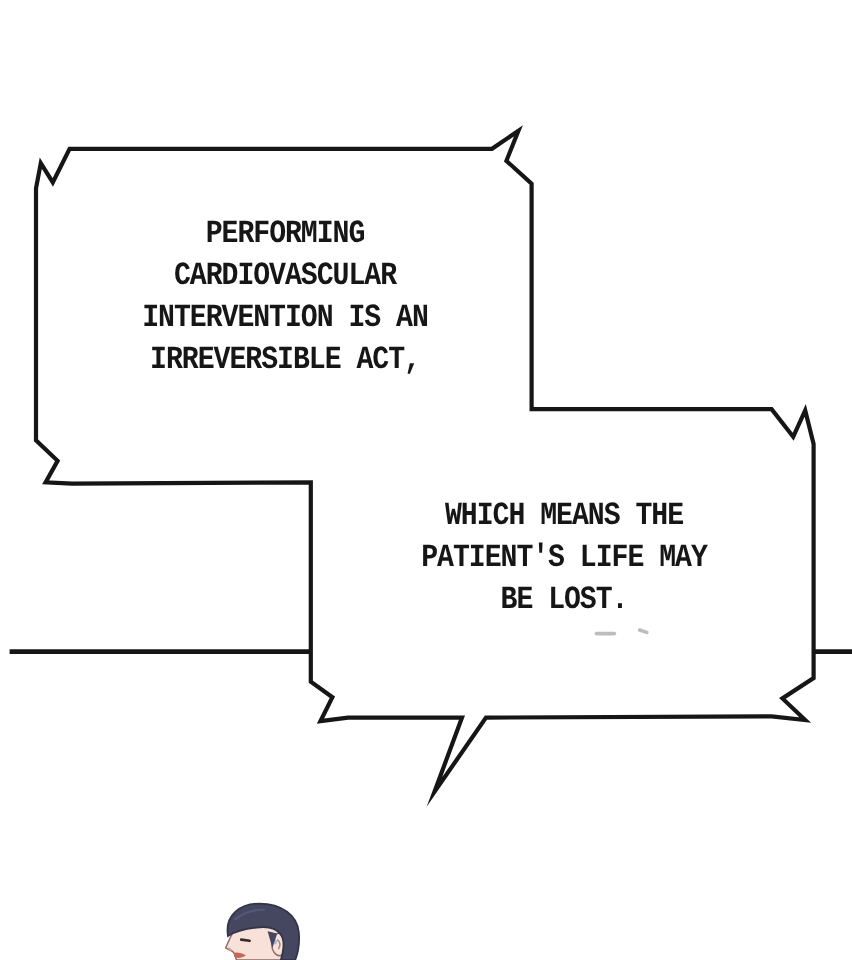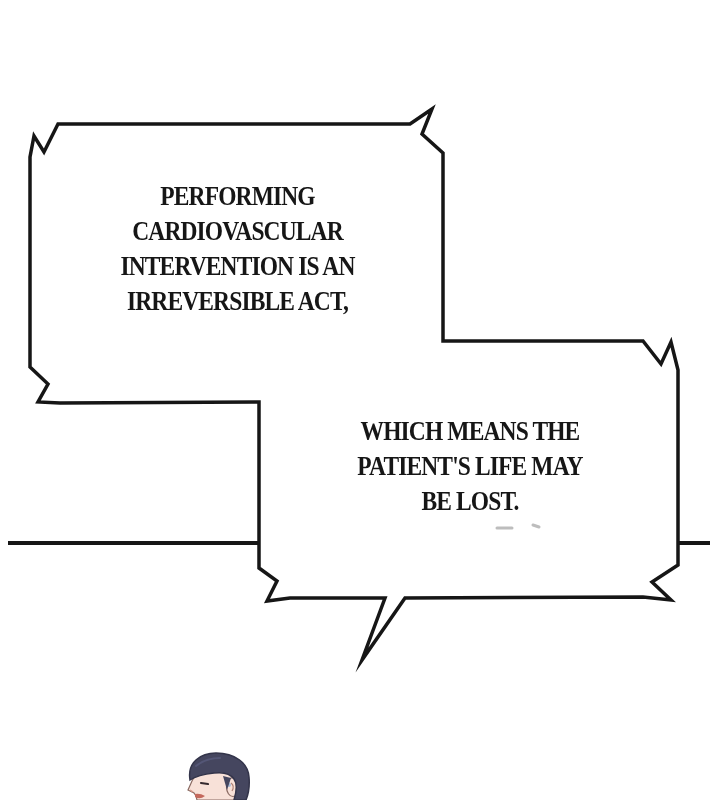--- a/index.html
+++ b/index.html
@@ -6,21 +6,21 @@
     margin: 0;
     padding: 0;
     background: #ffffff;
   }
   .canvas {
     position: relative;
     width: 710px;
     height: 800px;
     background: #ffffff;
     overflow: hidden;
-    font-family: Liberation Serif, serif;
+    font-family: Liberation Mono, monospace;
   }
   .canvas svg {
     position: absolute;
     left: 0;
     top: 0;
   }
   .speech {
     position: absolute;
     white-space: pre-line;
     text-align: center;

